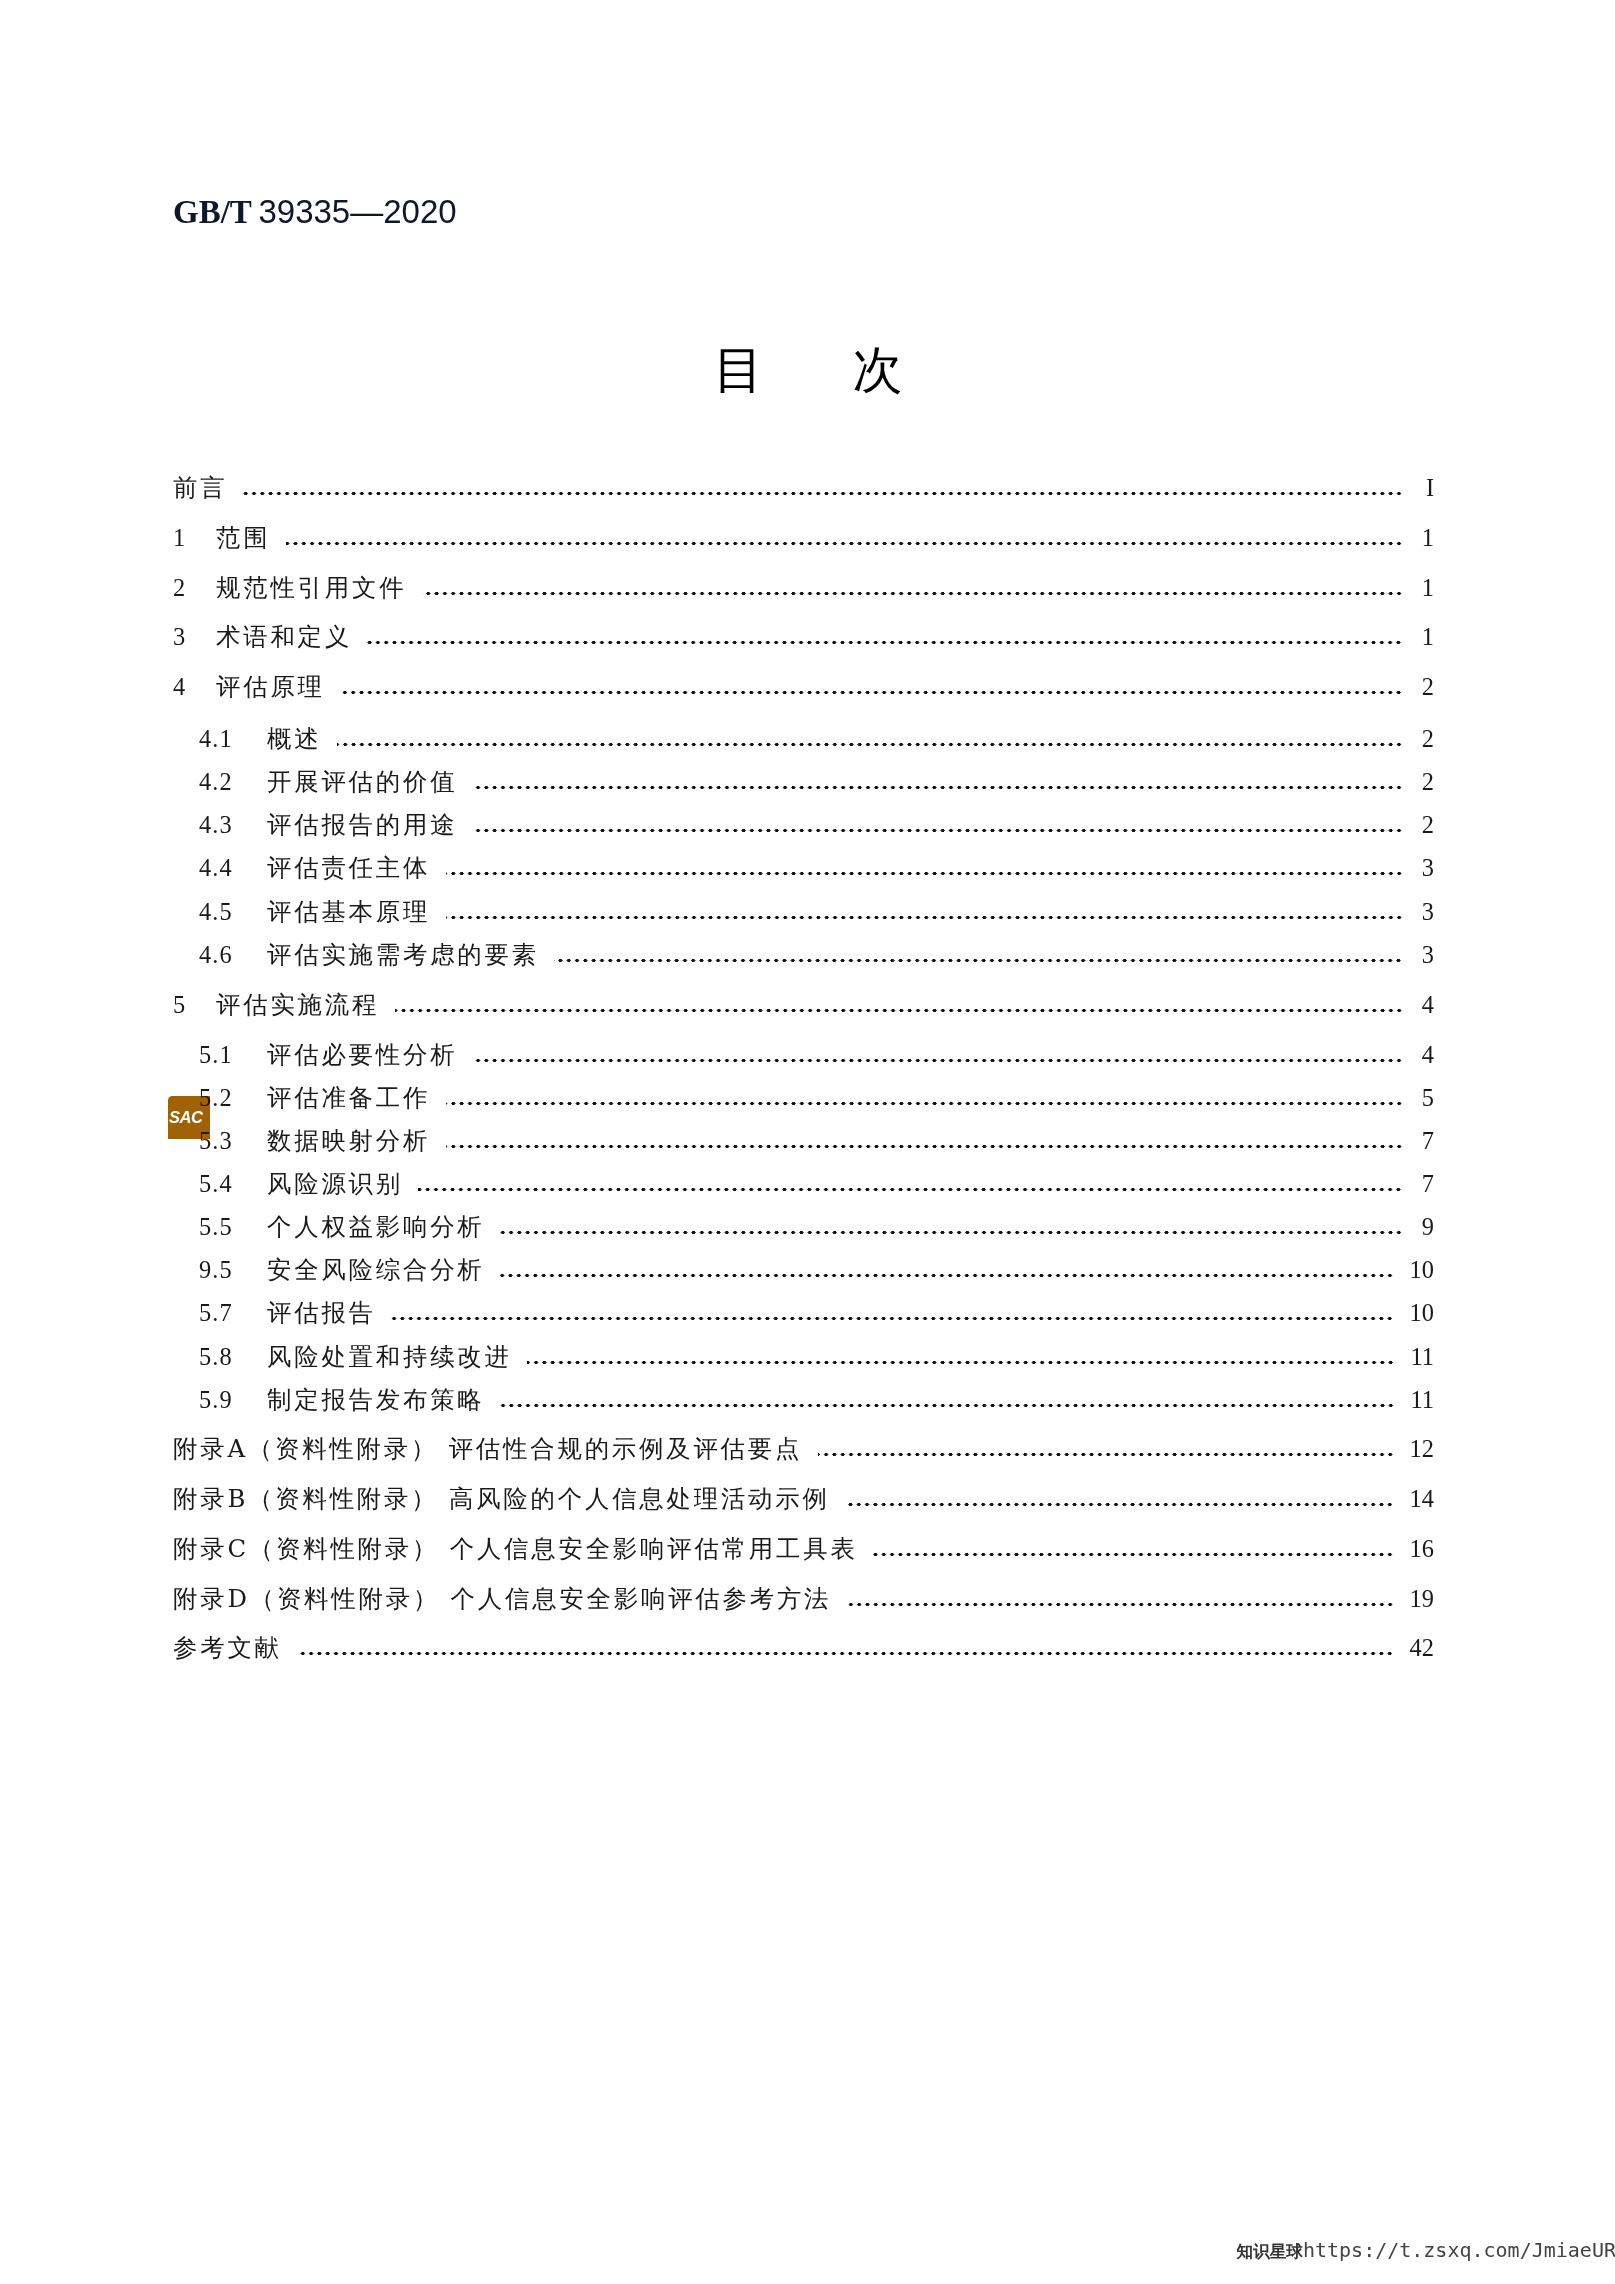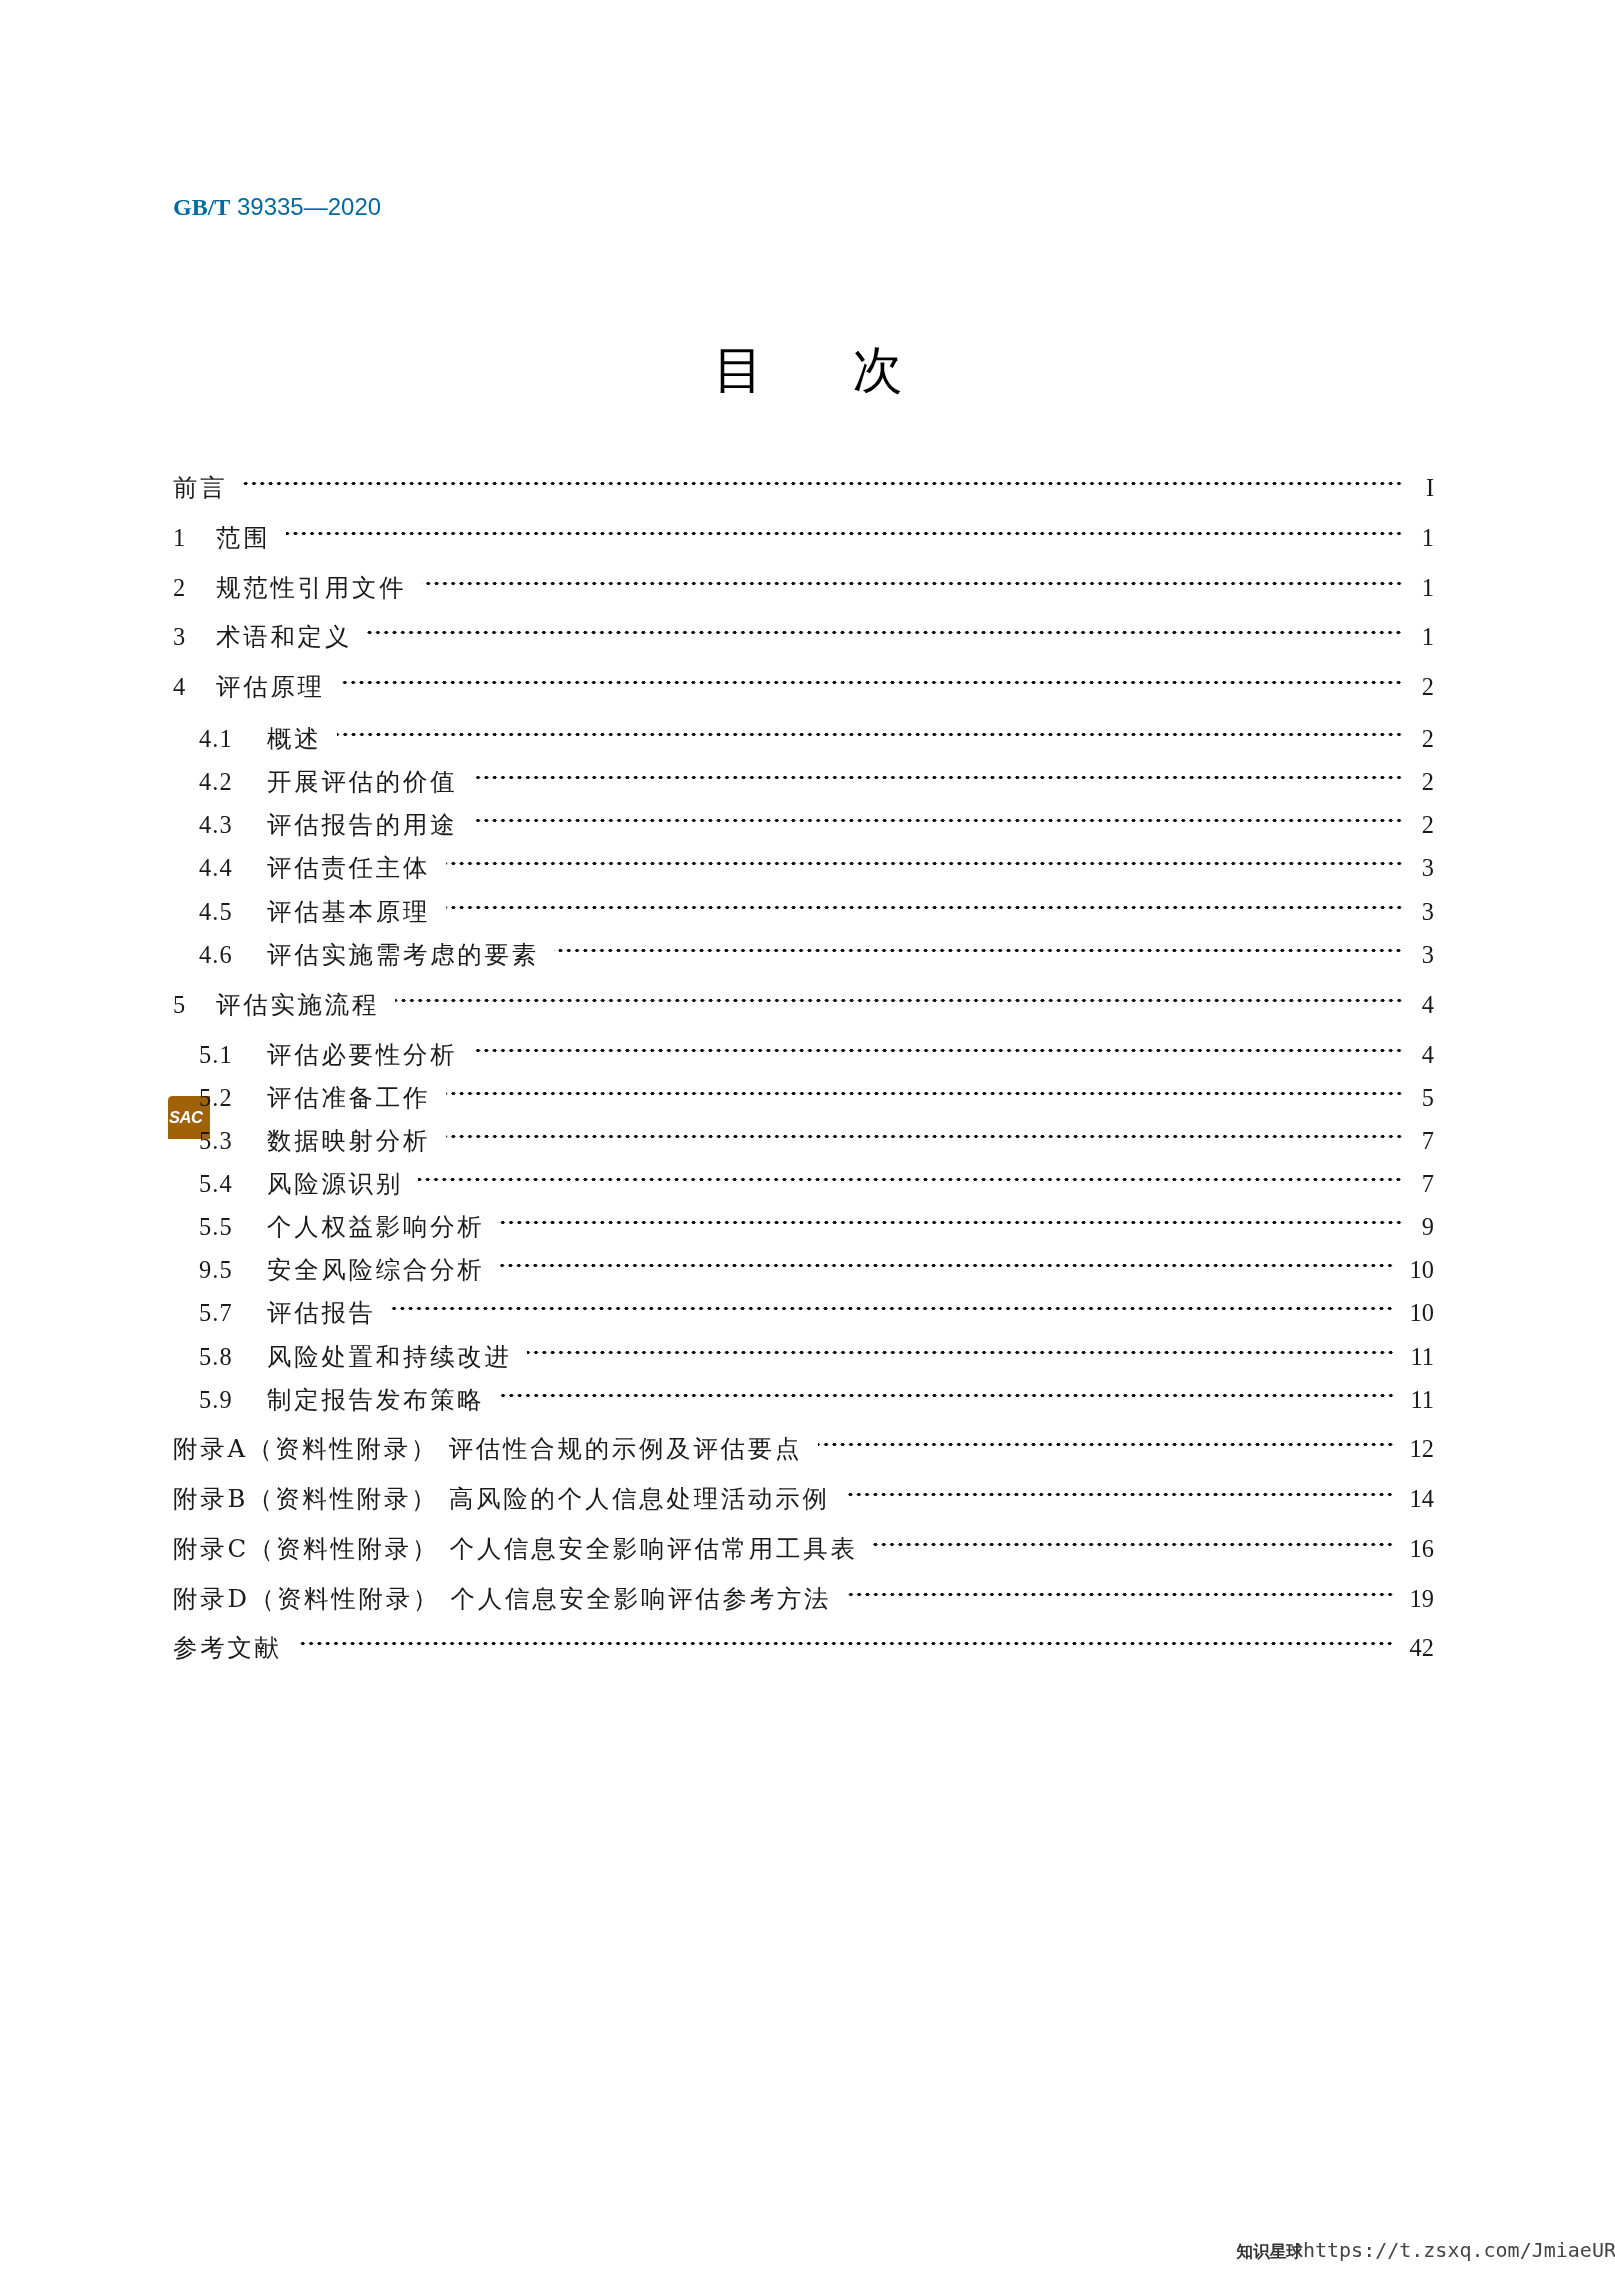--- a/index.html
+++ b/index.html
@@ -12,24 +12,24 @@
       height: 2284px;
       position: relative;
       overflow: hidden;
       color: #1a1a1a;
       font-family: "DejaVu Serif", "Liberation Serif", serif;
     }
     .std-code {
       position: absolute;
       left: 173px;
       top: 193px;
-      font-size: 24px;
+      font-size: 33px;
       font-family: "Liberation Serif", serif;
       white-space: nowrap;
-      color: #0369a1;
+      color: #0f172a;
     }
     .std-code .prefix { font-weight: bold; }
     .std-code .num { font-family: "Liberation Sans", sans-serif; margin-left: 6.6px; }
     .toc-title {
       position: absolute;
       left: 0;
       width: 1616px;
       top: 337px;
       text-align: center;
       font-size: 50px;
@@ -38,21 +38,21 @@
       padding-left: 89px;
       box-sizing: border-box;
       color: #000;
     }
     .toc-line {
       position: absolute;
       left: 173px;
       width: 1261px;
       height: 33px;
       display: flex;
-      align-items: center;
+      align-items: flex-end;
       font-size: 24.4px;
       line-height: 33px;
       white-space: nowrap;
     }
     .toc-line.sub { left: 199px; width: 1235px; }
     .toc-line .label {
       flex: 0 0 auto;
       letter-spacing: 2.8px;
       font-family: "DejaVu Serif", serif;
     }

